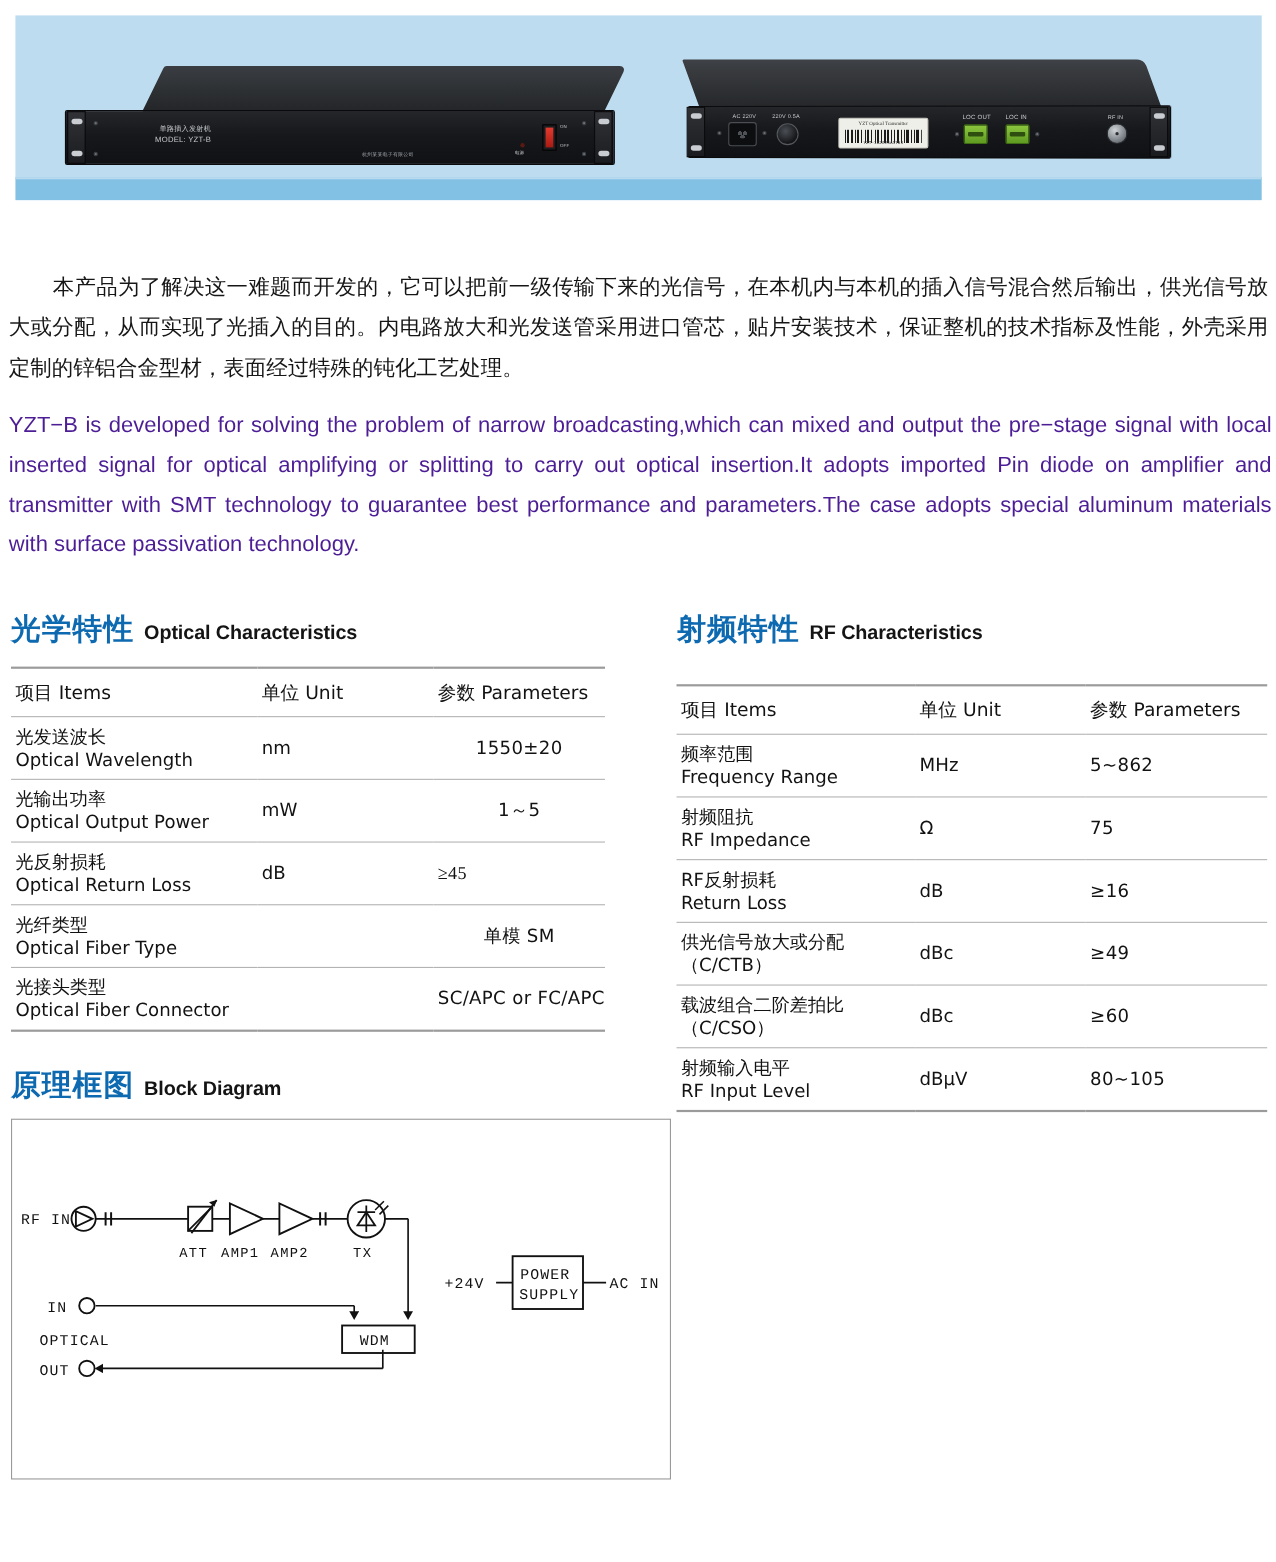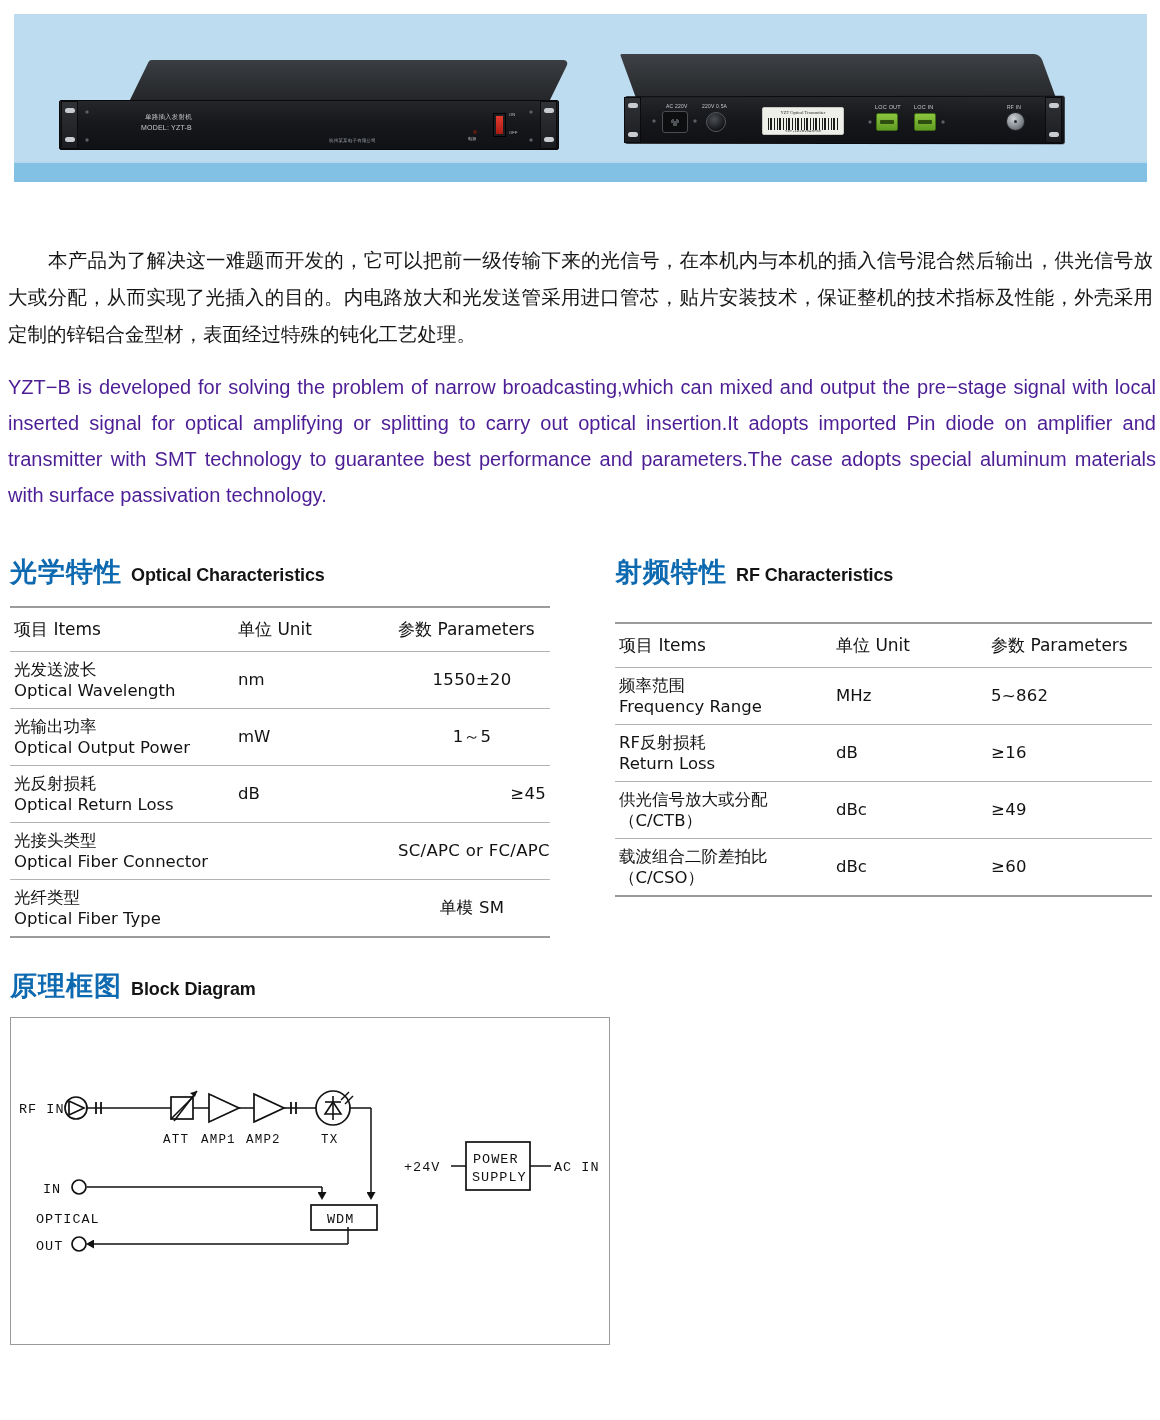--- a/index.html
+++ b/index.html
@@ -359,37 +359,37 @@
         </td>
         <td class="c-unit">mW</td>
         <td class="c-par" style="text-align:center;">1～5</td>
       </tr>
       <tr>
         <td class="c-item">
           <span class="ln">光反射损耗</span>
           <span class="ln">Optical  Return Loss</span>
         </td>
         <td class="c-unit">dB</td>
-        <td class="c-par" style="text-align:right;">≥45</td>
+        <td class="c-par" style="text-align:left;font-family:Liberation Serif, serif;">≥45</td>
+      </tr>
+      <tr>
+        <td class="c-item">
+          <span class="ln">光纤类型</span>
+          <span class="ln">Optical Fiber Type</span>
+        </td>
+        <td class="c-unit"></td>
+        <td class="c-par" style="text-align:center;">单模 SM</td>
       </tr>
       <tr>
         <td class="c-item">
           <span class="ln">光接头类型</span>
           <span class="ln">Optical Fiber Connector</span>
         </td>
         <td class="c-unit"></td>
         <td class="c-par" style="text-align:center;">SC/APC or FC/APC</td>
-      </tr>
-      <tr>
-        <td class="c-item">
-          <span class="ln">光纤类型</span>
-          <span class="ln">Optical Fiber Type</span>
-        </td>
-        <td class="c-unit"></td>
-        <td class="c-par" style="text-align:center;">单模 SM</td>
       </tr>
     </tbody>
   </table>
 </div>
 
 <div class="sec-head" style="left:615px; top:554px;">
   <span class="cn" style="color: rgb(14, 106, 176);">射频特性</span><span class="en">RF Characteristics</span>
 </div>
 
 <div class="spec" style="left:615px; top:622px; width:537px;">
@@ -410,20 +410,28 @@
       <tr>
         <td class="c-item">
           <span class="ln">频率范围</span>
           <span class="ln">Frequency Range</span>
         </td>
         <td class="c-unit">MHz</td>
         <td class="c-par">5~862</td>
       </tr>
       <tr>
         <td class="c-item">
+          <span class="ln">射频阻抗</span>
+          <span class="ln">RF Impedance</span>
+        </td>
+        <td class="c-unit">Ω</td>
+        <td class="c-par">75</td>
+      </tr>
+      <tr>
+        <td class="c-item">
           <span class="ln">RF反射损耗</span>
           <span class="ln">Return Loss</span>
         </td>
         <td class="c-unit">dB</td>
         <td class="c-par">≥16</td>
       </tr>
       <tr>
         <td class="c-item">
           <span class="ln">供光信号放大或分配</span>
           <span class="ln">（C/CTB）</span>
@@ -431,20 +439,28 @@
         <td class="c-unit">dBc</td>
         <td class="c-par">≥49</td>
       </tr>
       <tr>
         <td class="c-item">
           <span class="ln">载波组合二阶差拍比</span>
           <span class="ln">（C/CSO）</span>
         </td>
         <td class="c-unit">dBc</td>
         <td class="c-par">≥60</td>
+      </tr>
+      <tr>
+        <td class="c-item">
+          <span class="ln">射频输入电平</span>
+          <span class="ln">RF Input Level</span>
+        </td>
+        <td class="c-unit">dBμV</td>
+        <td class="c-par">80~105</td>
       </tr>
     </tbody>
   </table>
 </div>
 
 <div class="sec-head" style="left:10px; top:968px;">
   <span class="cn" style="color: rgb(14, 106, 176);">原理框图</span><span class="en">Block Diagram</span>
 </div>
 
 <div class="diagram-box">

